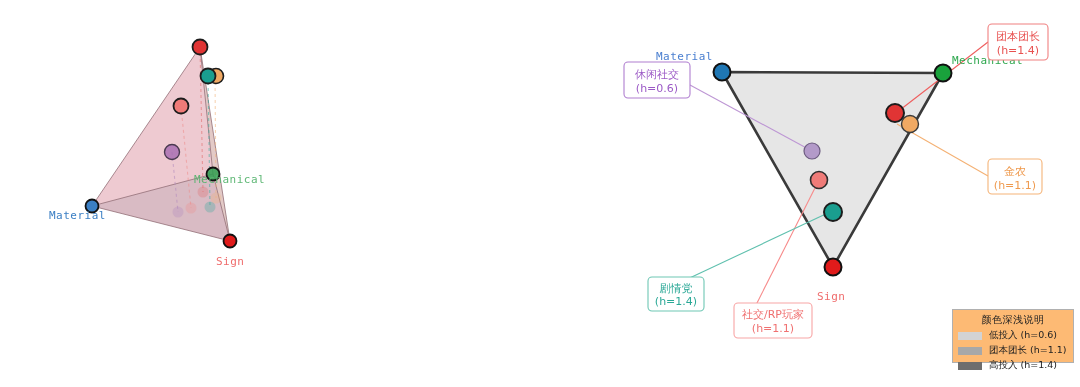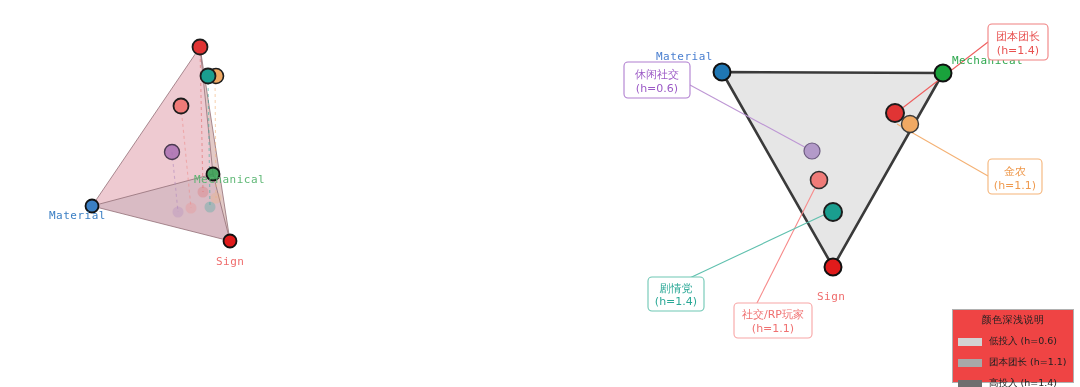--- a/index.html
+++ b/index.html
@@ -3,23 +3,23 @@
 <meta charset="utf-8">
 <style>
   html,body{margin:0;padding:0;background:#ffffff;}
   body{width:1080px;height:387px;font-family:"DejaVu Sans","Liberation Sans",sans-serif;overflow:hidden;position:relative;}
   .panel{position:absolute;top:0;height:387px;}
   #left-panel{left:0;width:540px;}
   #right-panel{left:540px;width:540px;}
   svg{display:block;}
   .vlabel{font-family:"DejaVu Sans Mono","Liberation Mono",monospace;font-size:11px;letter-spacing:.5px;}
   .cn{font-family:"DejaVu Sans","Liberation Sans",sans-serif;}
-  .legend-box{position:absolute;left:952px;top:309px;width:122px;height:74px;background:#ef4444;border:1px solid #b0b0b0;box-sizing:border-box;}
+  .legend-box{position:absolute;left:952px;top:309px;width:122px;height:54px;background:#fdba74;border:1px solid #b0b0b0;box-sizing:border-box;}
   .legend-title{text-align:center;font-size:10px;color:#222;padding-top:3px;letter-spacing:.5px;}
-  .legend-row{display:flex;align-items:center;margin:8px 0 0 5px;}
+  .legend-row{display:flex;align-items:center;margin:2px 0 0 5px;}
   .swatch{width:24px;height:8px;display:inline-block;margin-right:7px;border:0;}
   .legend-text{font-size:9.5px;color:#222;white-space:nowrap;}
 </style>
 </head>
 <body>
 
 <div class="panel" id="left-panel">
 <svg width="540" height="387" viewBox="0 0 540 387">
 
   <polygon points="92,206 200,47 213,174" fill="#e8a0ae" fill-opacity="0.38" stroke="none"></polygon>

